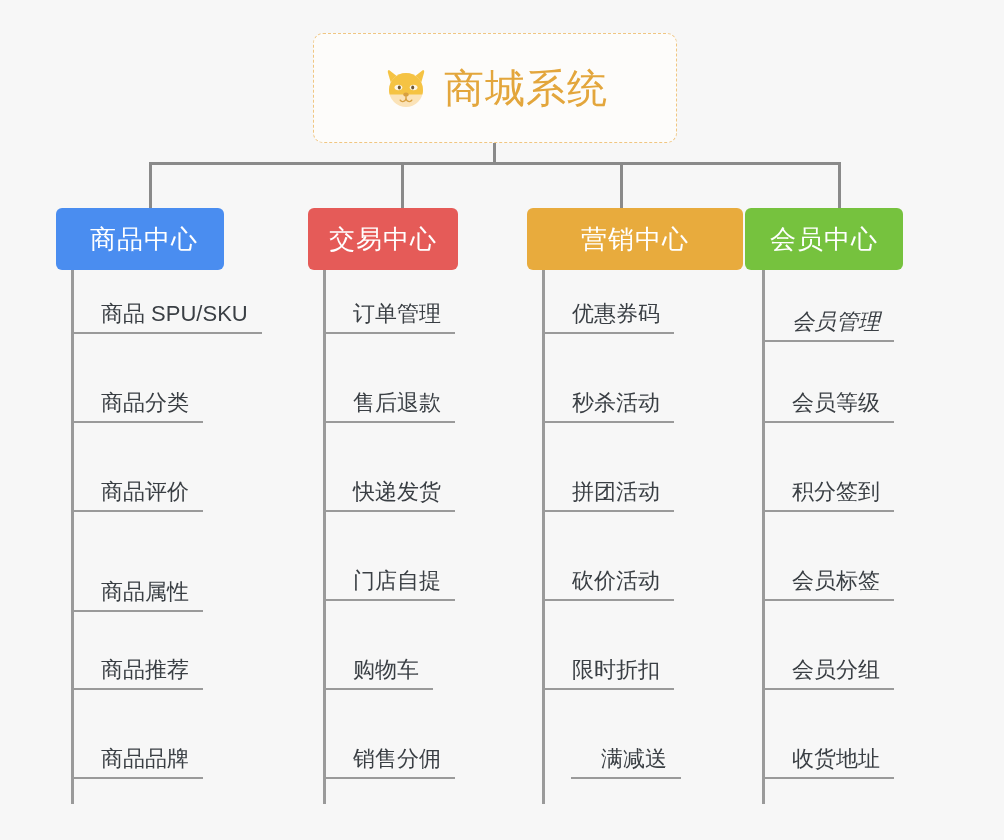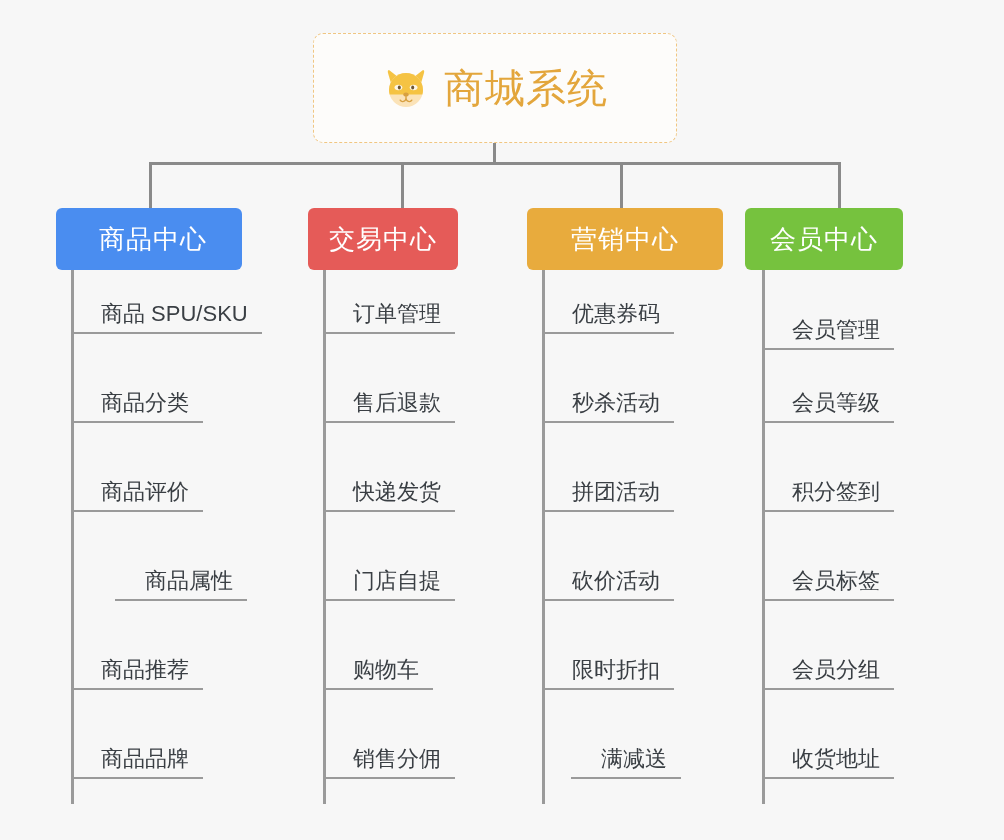--- a/index.html
+++ b/index.html
@@ -131,45 +131,45 @@
     <span class="root-title" style="color: rgb(227, 166, 60);">商城系统</span>
   </div>
 
   <div class="conn conn-v" style="left: 493px; top: 143px; height: 22px; background-color: rgb(138, 138, 138);"></div>
   <div class="conn conn-h" style="left: 149px; top: 162px; width: 692px; background-color: rgb(138, 138, 138);"></div>
   <div class="conn conn-v" style="left: 149px; top: 162px; height: 46px; background-color: rgb(138, 138, 138);"></div>
   <div class="conn conn-v" style="left: 401px; top: 162px; height: 46px; background-color: rgb(138, 138, 138);"></div>
   <div class="conn conn-v" style="left: 620px; top: 162px; height: 46px; background-color: rgb(138, 138, 138);"></div>
   <div class="conn conn-v" style="left: 838px; top: 162px; height: 46px; background-color: rgb(138, 138, 138);"></div>
 
-  <div class="cat-box" style="left: 56px; top: 208px; width: 186px; background-color: rgb(74, 141, 240); padding-left: 8px;">
+  <div class="cat-box" style="left: 56px; top: 208px; width: 168px; background-color: rgb(74, 141, 240); padding-left: 8px;">
     <span>商品中心</span>
   </div>
   <div class="cat-box" style="left: 308px; top: 208px; width: 150px; background-color: rgb(229, 91, 88);">
     <span>交易中心</span>
   </div>
-  <div class="cat-box" style="left: 527px; top: 208px; width: 196px; background-color: rgb(232, 171, 61);">
+  <div class="cat-box" style="left: 527px; top: 208px; width: 216px; background-color: rgb(232, 171, 61);">
     <span>营销中心</span>
   </div>
   <div class="cat-box" style="left: 745px; top: 208px; width: 158px; background-color: rgb(118, 194, 62);">
     <span>会员中心</span>
   </div>
 
   <div class="leaf-col" style="left:71px;">
     <div class="leaf-trunk" style="height:534px;"></div>
     <div class="leaf-item" style="top:0px;">
       <span class="leaf-label">商品 SPU/SKU</span>
     </div>
     <div class="leaf-item" style="top:89px;">
       <span class="leaf-label">商品分类</span>
     </div>
     <div class="leaf-item" style="top:178px;">
       <span class="leaf-label">商品评价</span>
     </div>
-    <div class="leaf-item" style="top:267px;margin-left:44px;">
+    <div class="leaf-item" style="top:278px;">
       <span class="leaf-label">商品属性</span>
     </div>
     <div class="leaf-item" style="top:356px;">
       <span class="leaf-label">商品推荐</span>
     </div>
     <div class="leaf-item" style="top:445px;">
       <span class="leaf-label">商品品牌</span>
     </div>
   </div>
 
@@ -212,21 +212,21 @@
     <div class="leaf-item" style="top:356px;">
       <span class="leaf-label">限时折扣</span>
     </div>
     <div class="leaf-item" style="top:445px;padding-left:29px;">
       <span class="leaf-label">满减送</span>
     </div>
   </div>
 
   <div class="leaf-col" style="left:762px;">
     <div class="leaf-trunk" style="height:534px;"></div>
-    <div class="leaf-item" style="top:16px;">
+    <div class="leaf-item" style="top:8px;font-style:italic;">
       <span class="leaf-label">会员管理</span>
     </div>
     <div class="leaf-item" style="top:89px;">
       <span class="leaf-label">会员等级</span>
     </div>
     <div class="leaf-item" style="top:178px;">
       <span class="leaf-label">积分签到</span>
     </div>
     <div class="leaf-item" style="top:267px;">
       <span class="leaf-label">会员标签</span>

